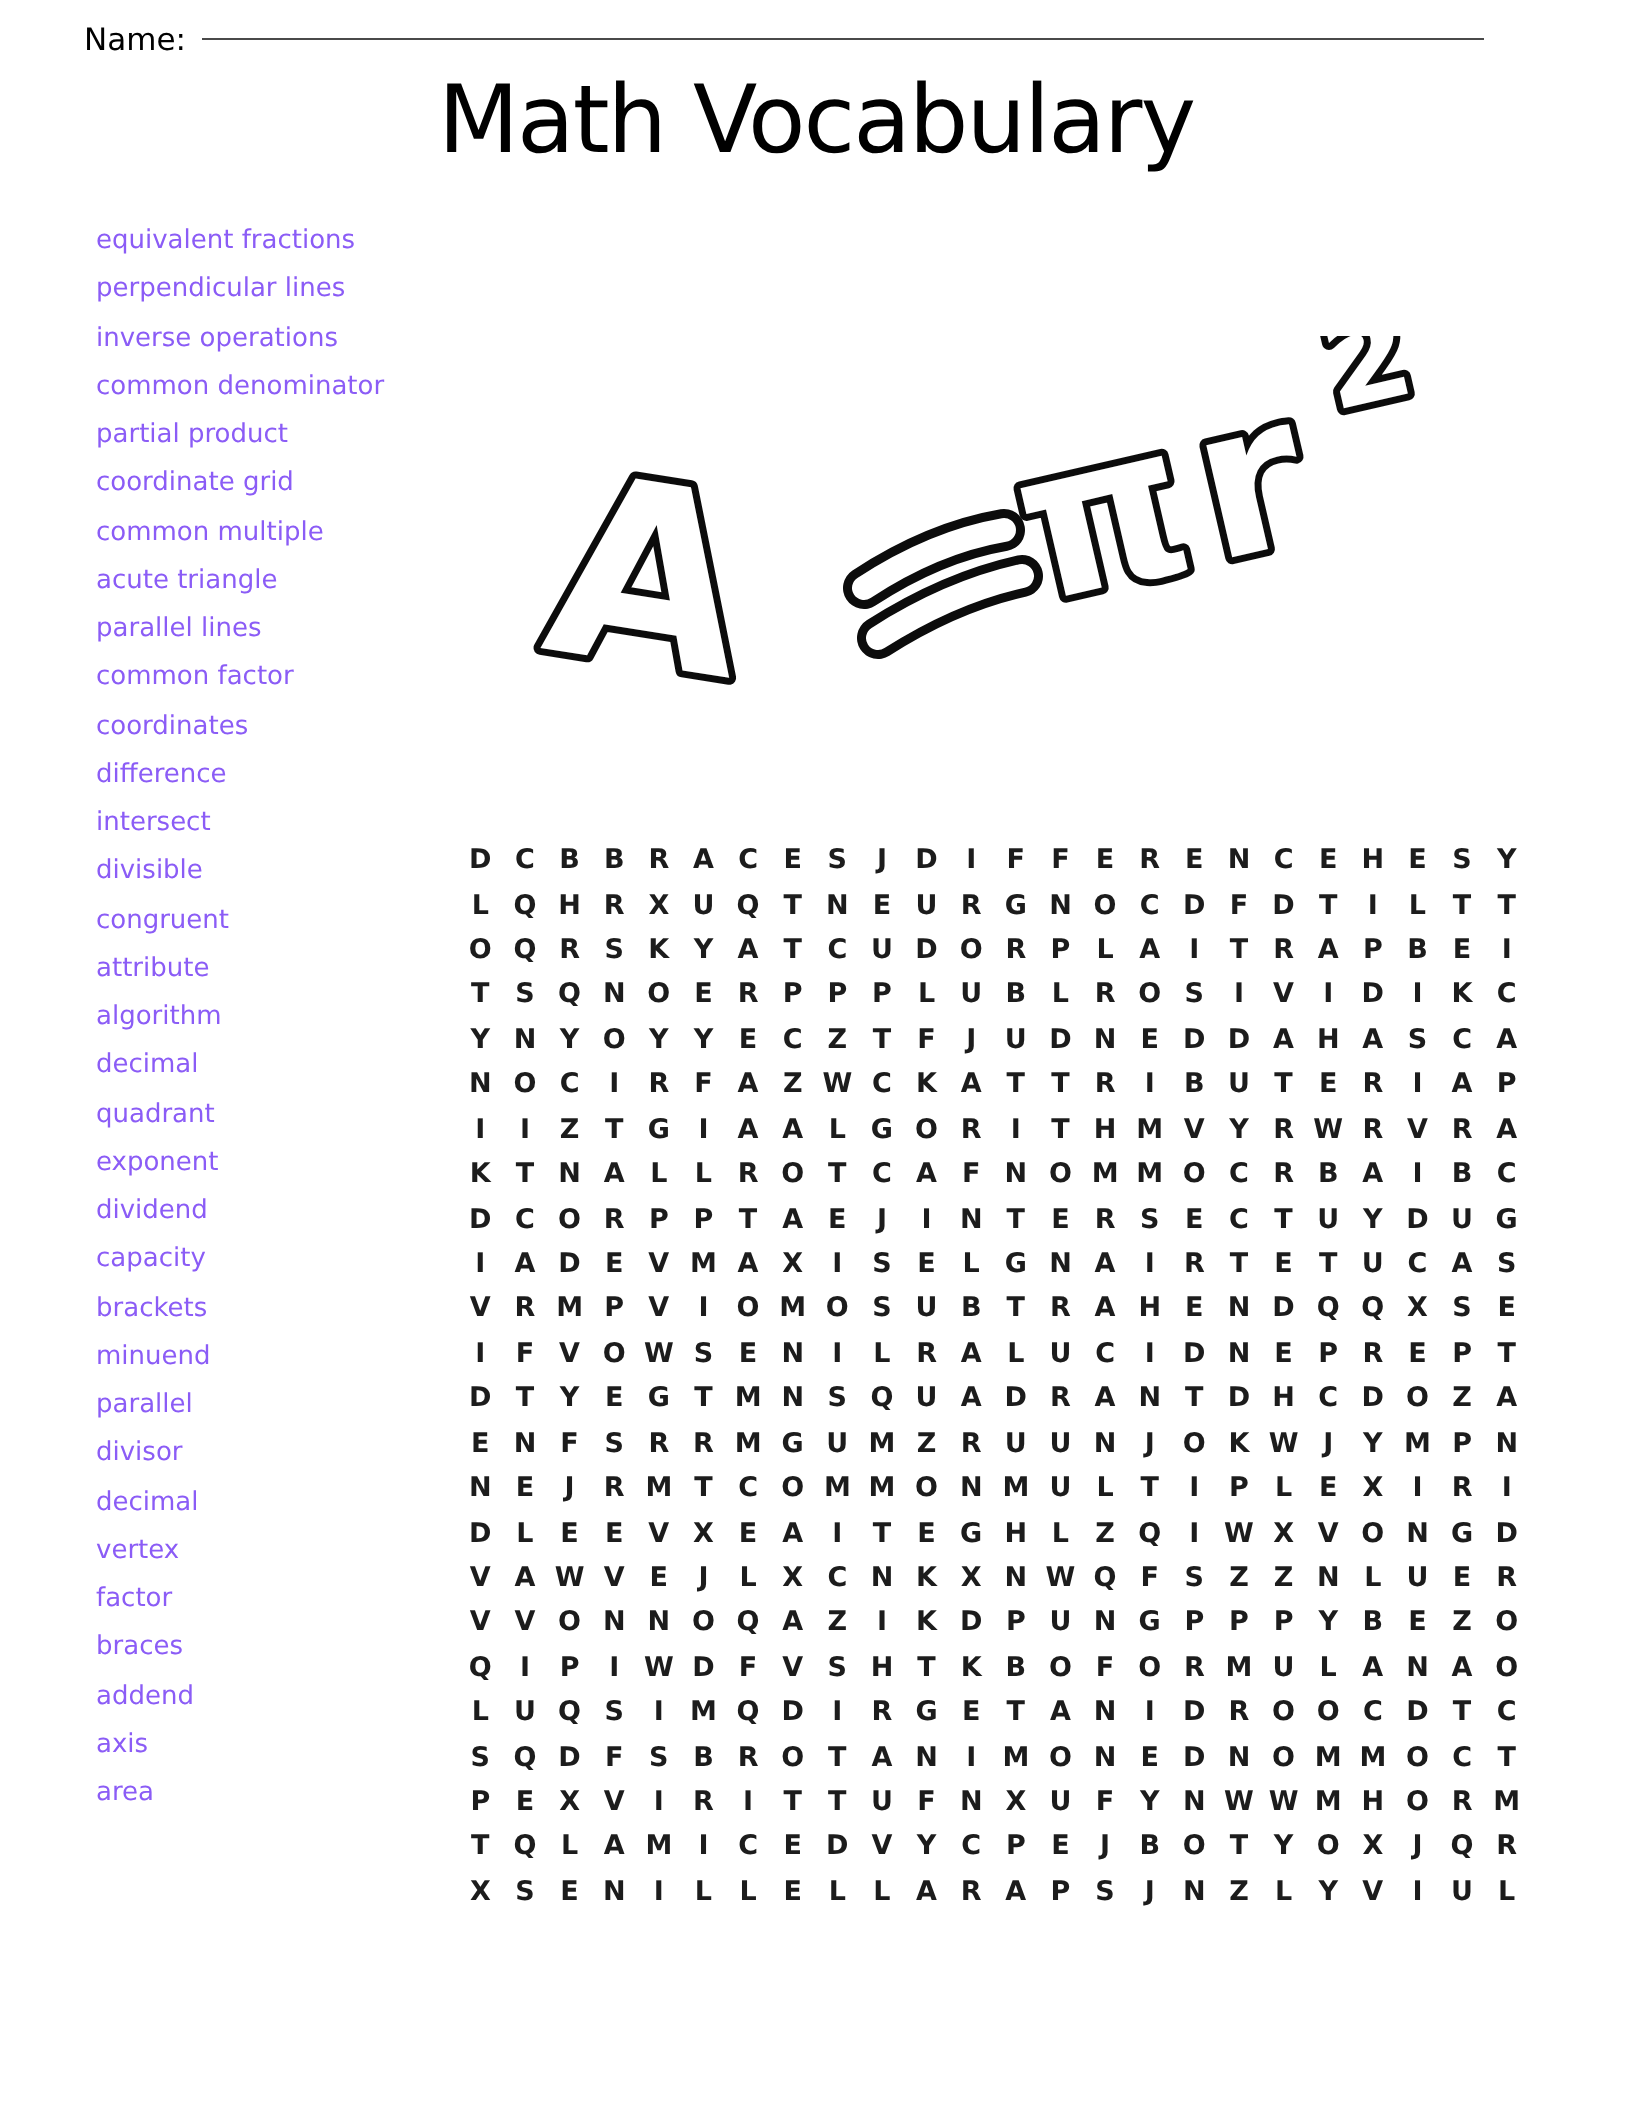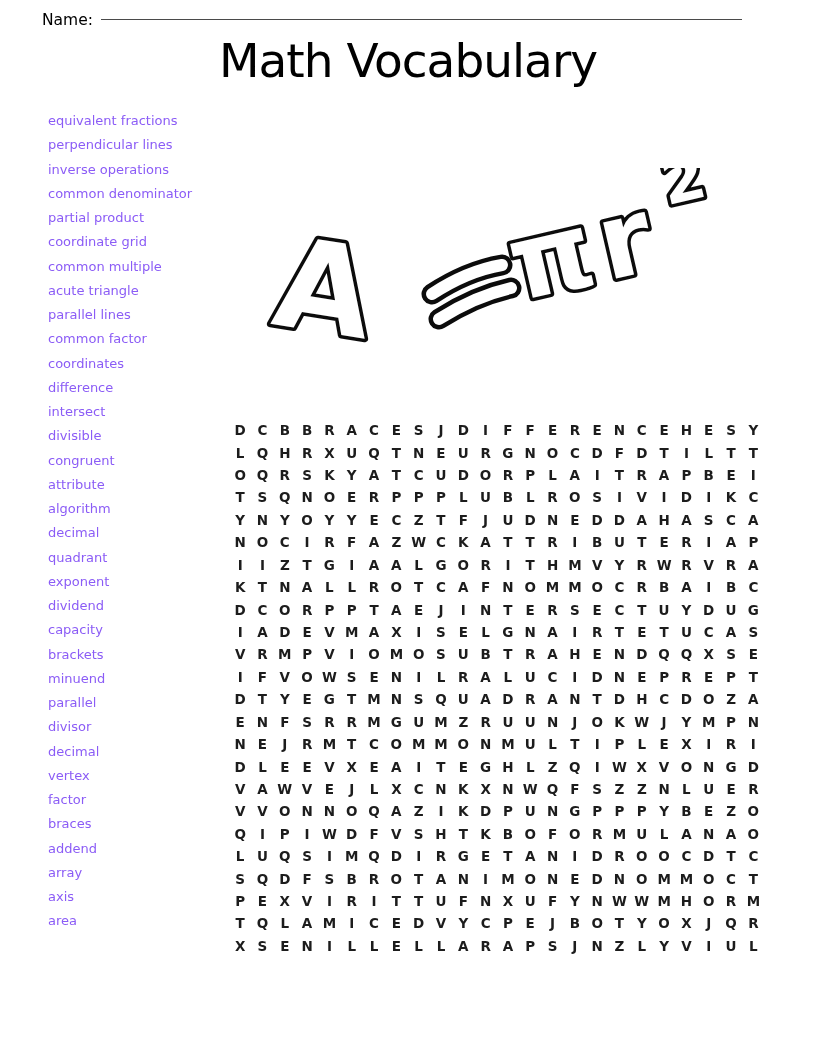--- a/index.html
+++ b/index.html
@@ -94,21 +94,20 @@
     <div class="word">capacity</div>
     <div class="word">brackets</div>
     <div class="word">minuend</div>
     <div class="word">parallel</div>
     <div class="word">divisor</div>
     <div class="word">decimal</div>
     <div class="word">vertex</div>
     <div class="word">factor</div>
     <div class="word">braces</div>
     <div class="word">addend</div>
-    <div class="word">array</div>
     <div class="word">axis</div>
     <div class="word">area</div>
   </div>
 
 <svg class="illustration" viewBox="0 0 505 180" xmlns="http://www.w3.org/2000/svg" aria-hidden="true">
   <text x="30" y="165" font-size="125" class="outline" transform="rotate(9 85 120)">A</text>
   <g>
     <path class="eq-outer" d="M186,126 Q221,103 256,97"></path>
     <path class="eq-inner" d="M186,126 Q221,103 256,97"></path>
     <path class="eq-outer" d="M193,151 Q229,128 265,120"></path>

